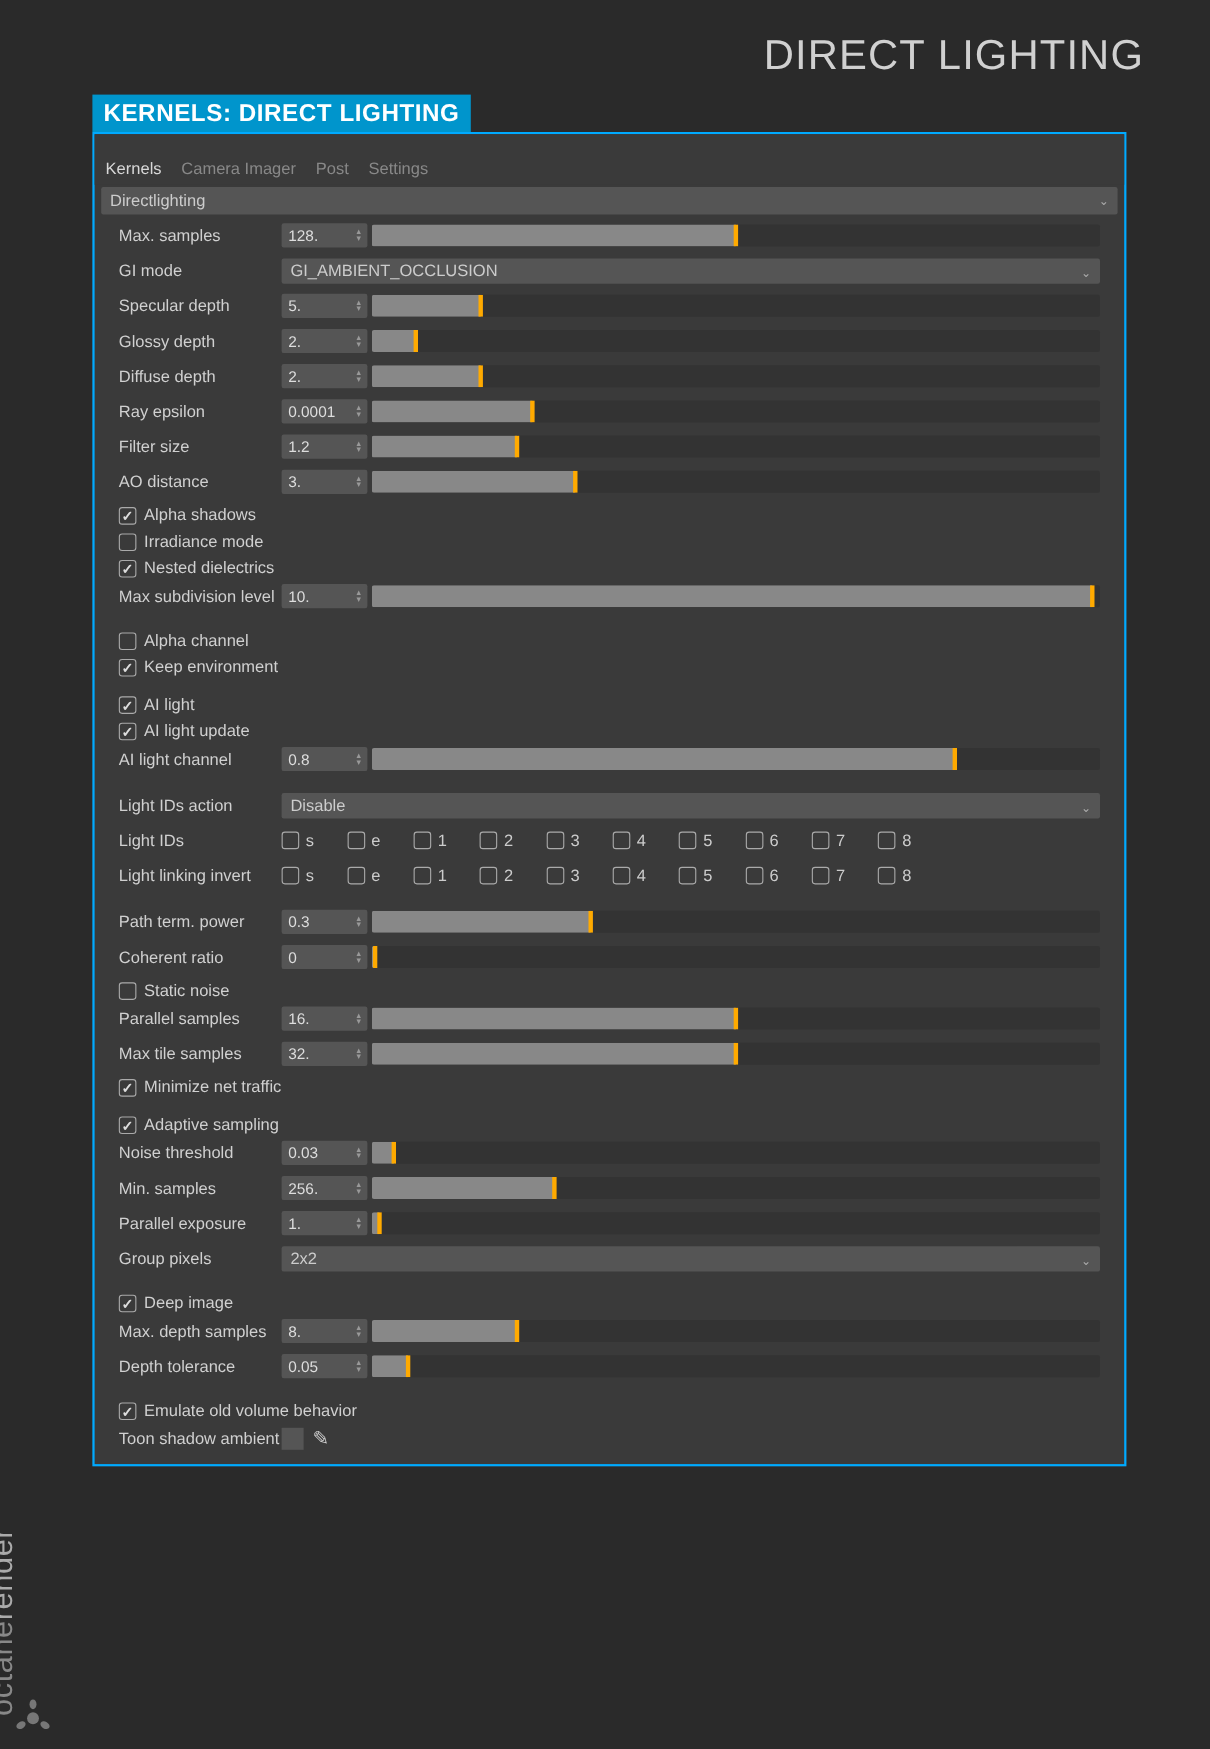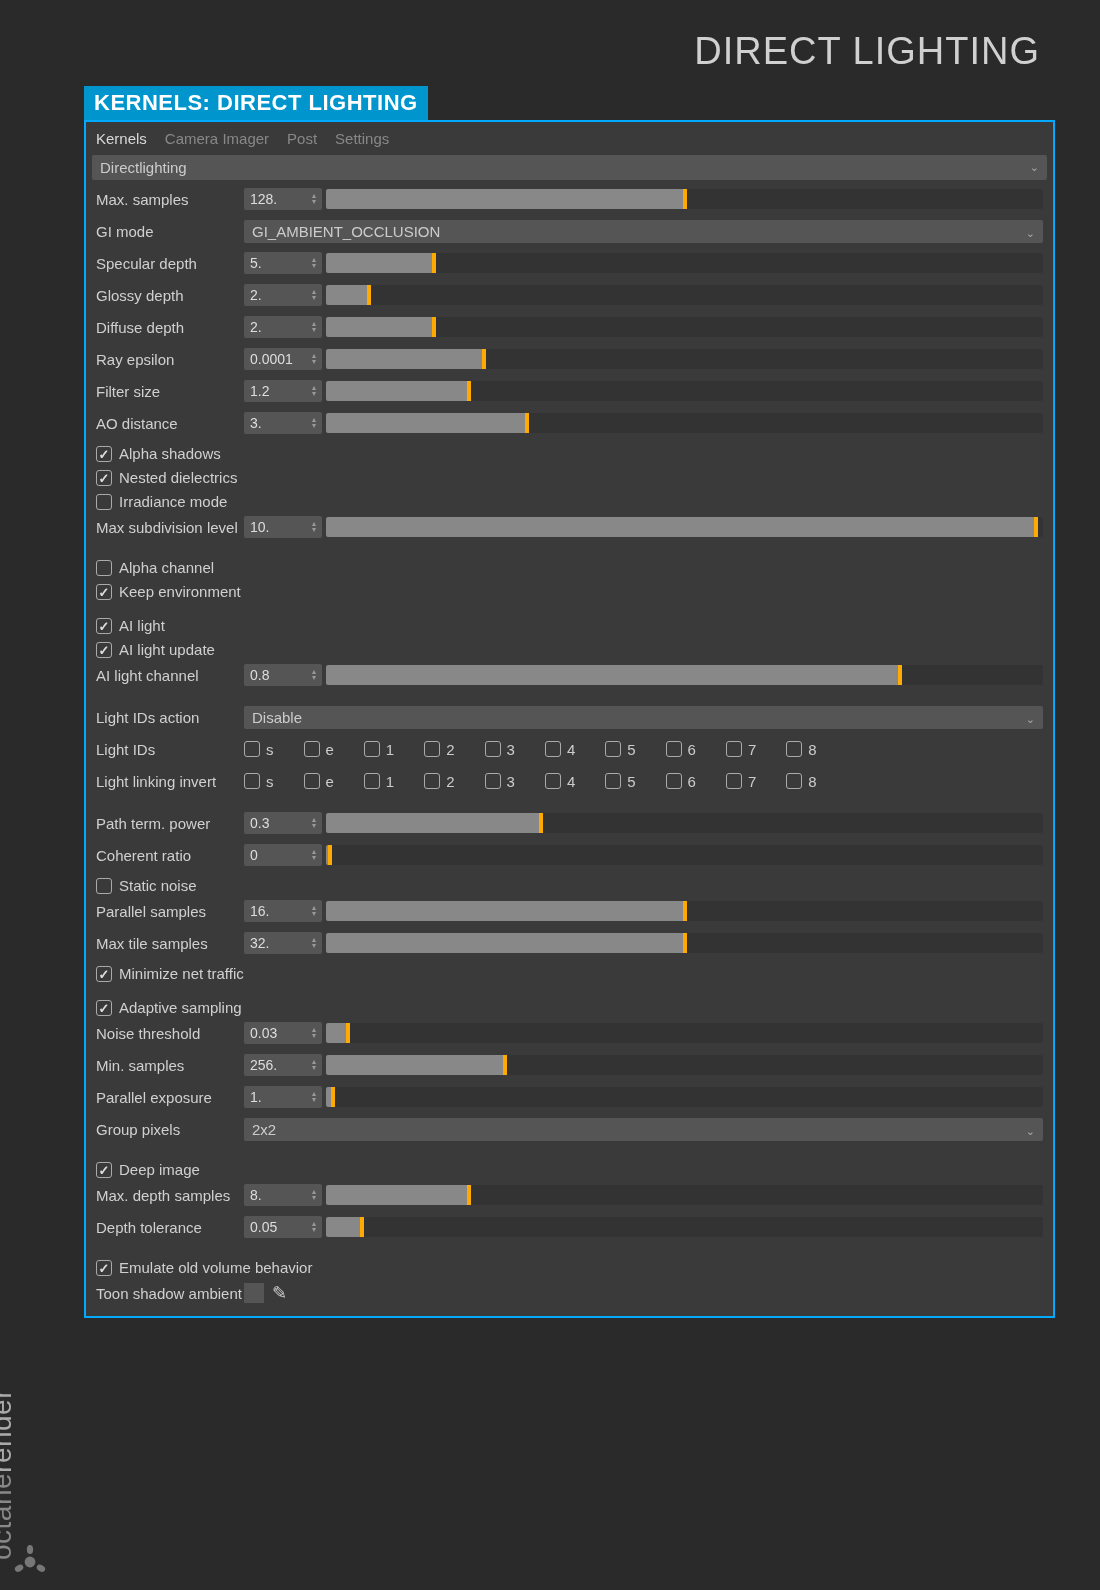--- a/index.html
+++ b/index.html
@@ -1,27 +1,27 @@
 <!DOCTYPE html>
 <html><head>
 <meta charset="utf-8">
 <style>
 * { box-sizing: border-box; margin: 0; padding: 0; }
 body { background: #2a2a2a; font-family: "Segoe UI", Arial, sans-serif; color: #ccc; width: 1100px; height: 1590px; overflow: hidden; position: relative; }
 .page-title { position: absolute; top: 30px; right: 60px; font-size: 38px; font-weight: 300; color: #d0d0d0; letter-spacing: 1px; }
-.panel-wrap { position: absolute; top: 86px; left: 84px; right: 45px; }
+.panel-wrap { position: absolute; top: 86px; left: 84px; right: 76px; }
 .panel-header { background: #0095cc; color: #fff; font-size: 22px; font-weight: 700; padding: 4px 10px; letter-spacing: 0.5px; display: inline-block; }
 .panel { border: 2px solid #00aaff; background: #3a3a3a; padding: 0; }
 .tabs { display: flex; gap: 18px; padding: 8px 10px 6px; background: #3a3a3a; font-size: 15px; }
-.tab { color: #888; cursor: pointer; }
+.tab { color: #888; cursor: pointer; margin-top: 15px; }
 .tab.active { color: #d8d8d8; }
 .dropdown-row { margin: 2px 6px 4px; }
 .dropdown { background: #555; color: #ccc; border: none; padding: 4px 8px; font-size: 15px; width: 100%; display: flex; justify-content: space-between; align-items: center; border-radius: 2px; }
 .chev { font-size: 11px; color: #aaa; }
-.rows { padding: 0 10px 8px; }
+.rows { padding: 0 22px 8px; }
 .row { display: flex; align-items: center; min-height: 30px; margin-top: 2px; }
 .label { width: 148px; flex-shrink: 0; font-size: 15px; color: #d0d0d0; }
 .spinner { width: 78px; background: #555; color: #ddd; border: none; padding: 3px 6px; font-size: 14px; display: flex; justify-content: space-between; align-items: center; margin-right: 4px; border-radius: 2px; }
 .spin-arrows { font-size: 8px; line-height: 6px; color: #999; display: flex; flex-direction: column; }
 .slider { flex: 1; height: 20px; background: #333; border-radius: 2px; position: relative; overflow: hidden; }
 .slider-fill { height: 100%; background: #888; position: absolute; left: 0; top: 0; }
 .slider-mark { width: 4px; height: 100%; background: #ffaa00; position: absolute; top: 0; }
 .select-full { flex: 1; background: #555; color: #ccc; padding: 3px 8px; font-size: 15px; display: flex; justify-content: space-between; align-items: flex-end; border-radius: 2px; }
 .chk-row { display: flex; align-items: flex-end; min-height: 24px; gap: 7px; }
 .chk { width: 16px; height: 16px; border: 1.5px solid #aaa; border-radius: 3px; display: flex; align-items: center; justify-content: center; flex-shrink: 0; }
@@ -162,26 +162,26 @@
     <div class="slider">
       <div class="slider-fill" style="width:28%"></div>
       <div class="slider-mark" style="left:calc(28% - 2px)"></div>
     </div>
   </div>
         <div class="chk-row">
     <div class="chk checked"></div>
     <div class="chk-label">Alpha shadows</div>
   </div>
         <div class="chk-row">
-    <div class="chk checked"></div>
-    <div class="chk-label">Nested dielectrics</div>
-  </div>
-        <div class="chk-row">
     <div class="chk "></div>
     <div class="chk-label">Irradiance mode</div>
+  </div>
+        <div class="chk-row">
+    <div class="chk checked"></div>
+    <div class="chk-label">Nested dielectrics</div>
   </div>
         <div class="row">
     <div class="label">Max subdivision level</div>
     <div class="spinner">
             <span>10.</span>
             <span class="spin-arrows">
               <span>▴</span>
               <span>▾</span>
             </span>
           </div>

